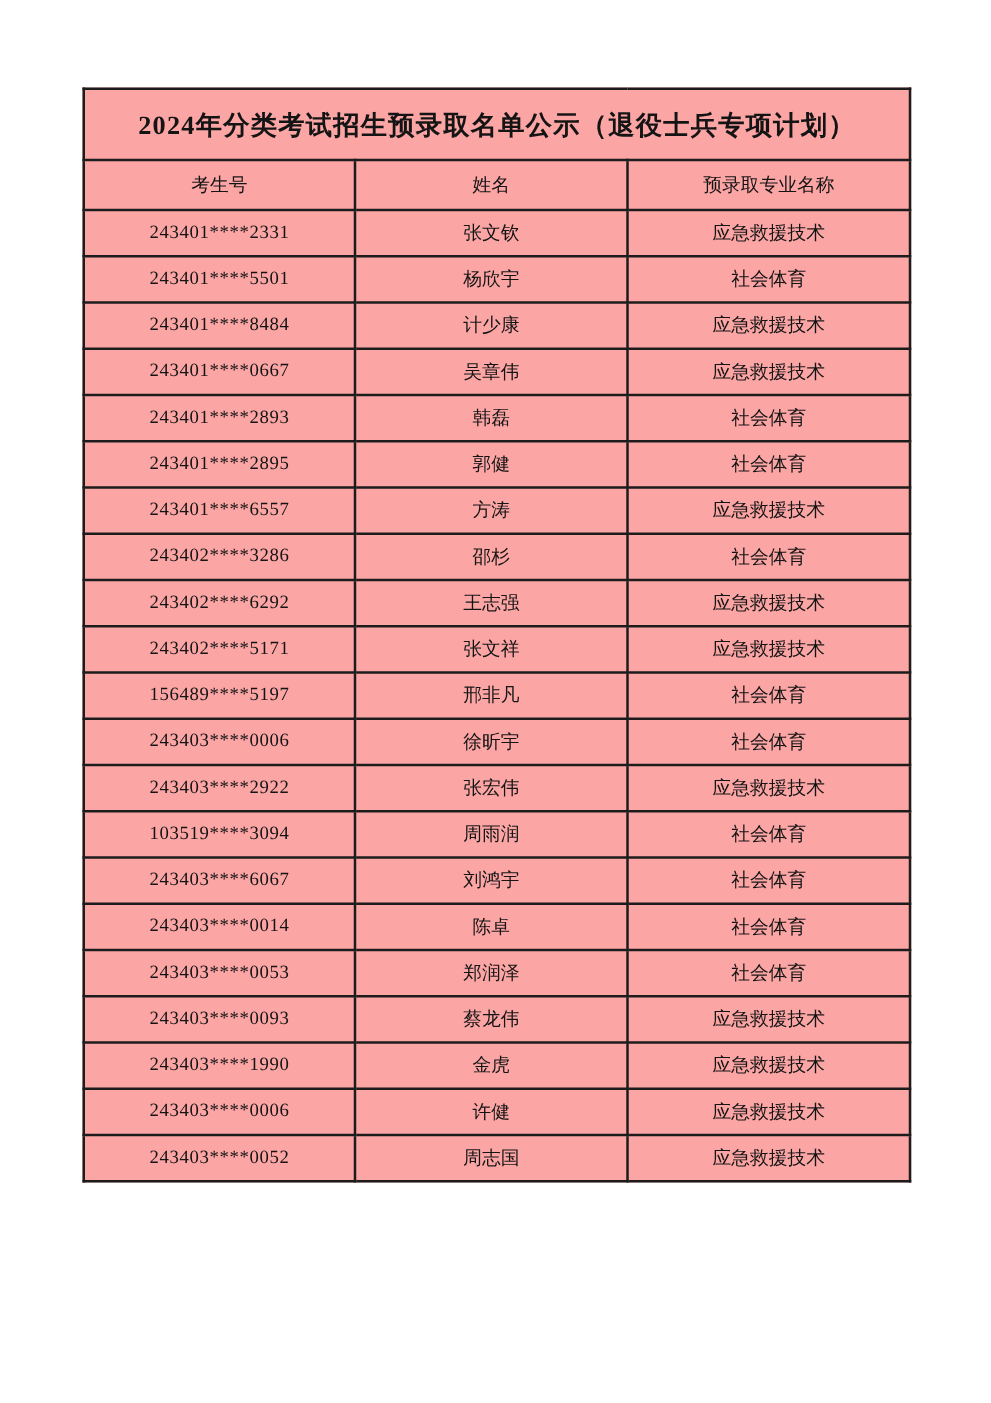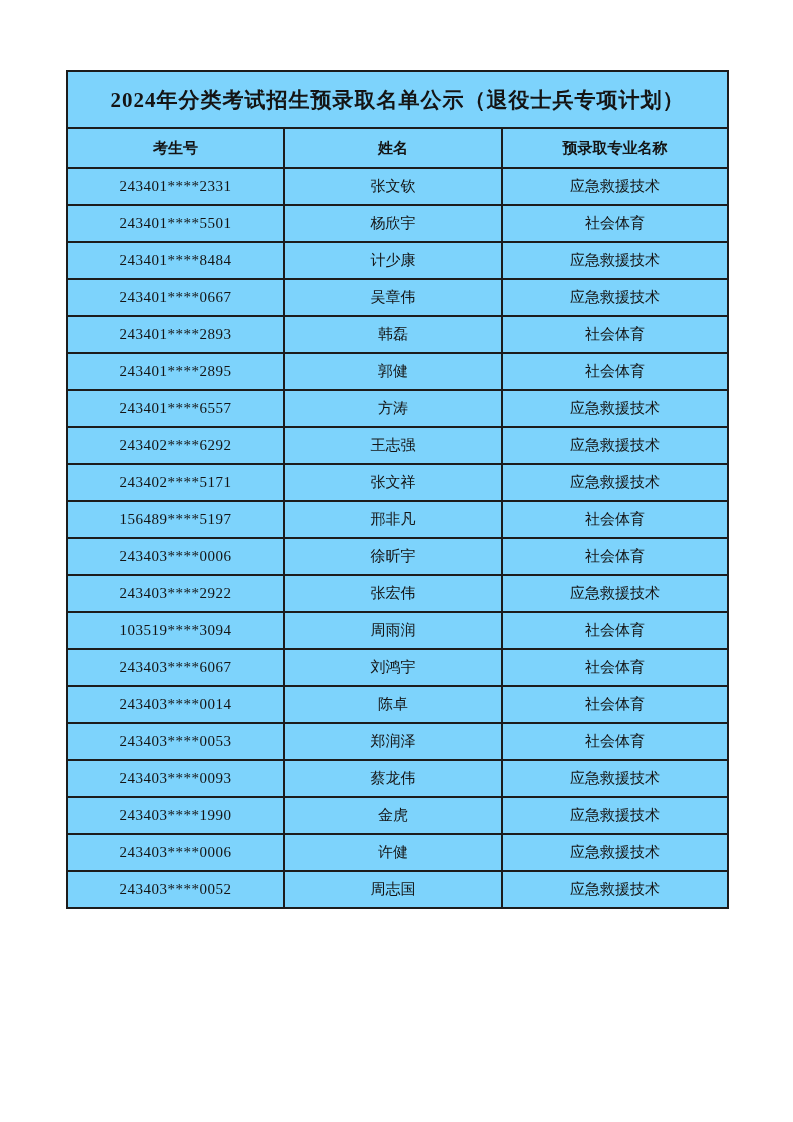--- a/index.html
+++ b/index.html
@@ -22,41 +22,41 @@
     height: 1122px;
     background: #ffffff;
   }
   table.roster {
     position: absolute;
     left: 66px;
     top: 70px;
     width: 661px;
     border-collapse: collapse;
     table-layout: fixed;
-    background: #7dd3fc;
+    background: #fca5a5;
   }
   table.roster th,
   table.roster td {
     border: 2px solid #1c1c1c;
     text-align: center;
     vertical-align: middle;
     padding: 0;
     overflow: hidden;
     white-space: nowrap;
   }
   tr.title-row th {
     height: 57px;
     font-size: 21px;
     font-weight: bold;
     letter-spacing: 1px;
   }
   tr.header-row th {
     height: 40px;
     font-size: 15px;
-    font-weight: bold;
+    font-weight: normal;
   }
   tr.data-row td {
     height: 37px;
     font-size: 15px;
     font-weight: normal;
   }
   td.num {
     font-size: 16px;
     letter-spacing: 0.5px;
   }
@@ -117,20 +117,25 @@
     <td>郭健</td>
     <td>社会体育</td>
   </tr>
 
   <tr class="data-row">
     <td class="num">243401****6557</td>
     <td>方涛</td>
     <td>应急救援技术</td>
   </tr>
 
+  <tr class="data-row">
+    <td class="num">243402****3286</td>
+    <td>邵杉</td>
+    <td>社会体育</td>
+  </tr>
 
   <tr class="data-row">
     <td class="num">243402****6292</td>
     <td>王志强</td>
     <td>应急救援技术</td>
   </tr>
 
   <tr class="data-row">
     <td class="num">243402****5171</td>
     <td>张文祥</td>

